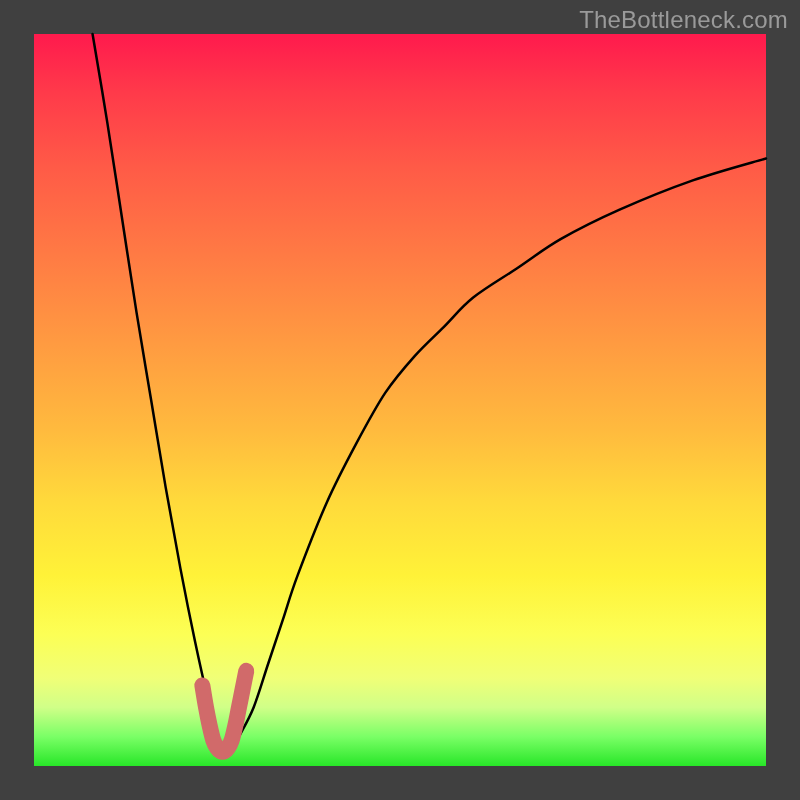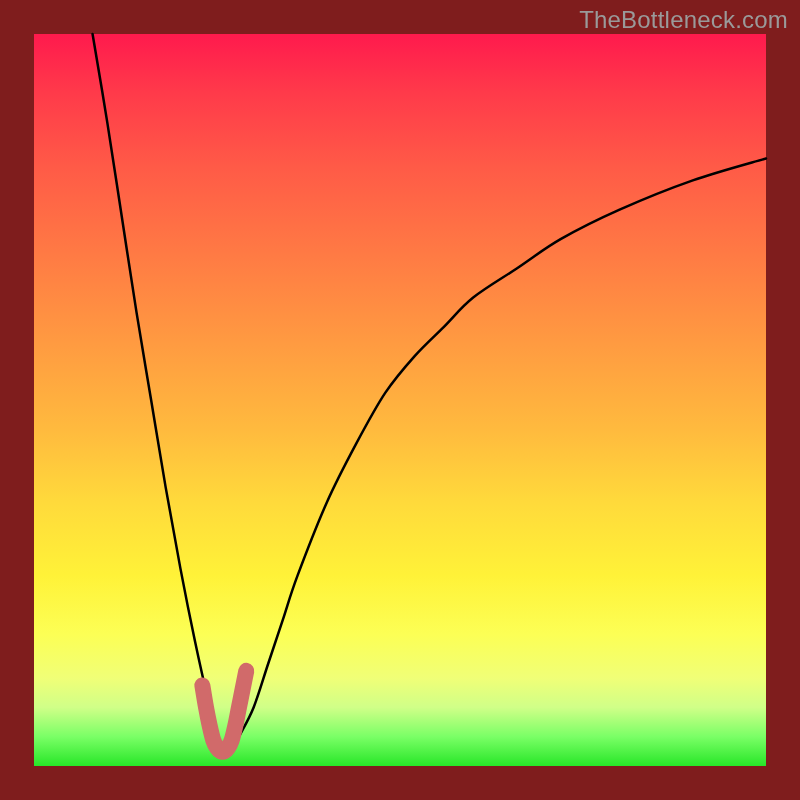--- a/index.html
+++ b/index.html
@@ -10,21 +10,21 @@
     background: #000;
     overflow: hidden;
     font-family: Arial, Helvetica, sans-serif;
   }
   .frame {
     position: absolute;
     left: 0;
     top: 0;
     width: 800px;
     height: 800px;
-    background: #7f1d1d;
+    background: #404040;
   }
   .plot {
     position: absolute;
     left: 34px;
     top: 34px;
     width: 732px;
     height: 732px;
     
     background: linear-gradient(to bottom,
       #ff1a4d 0%,

